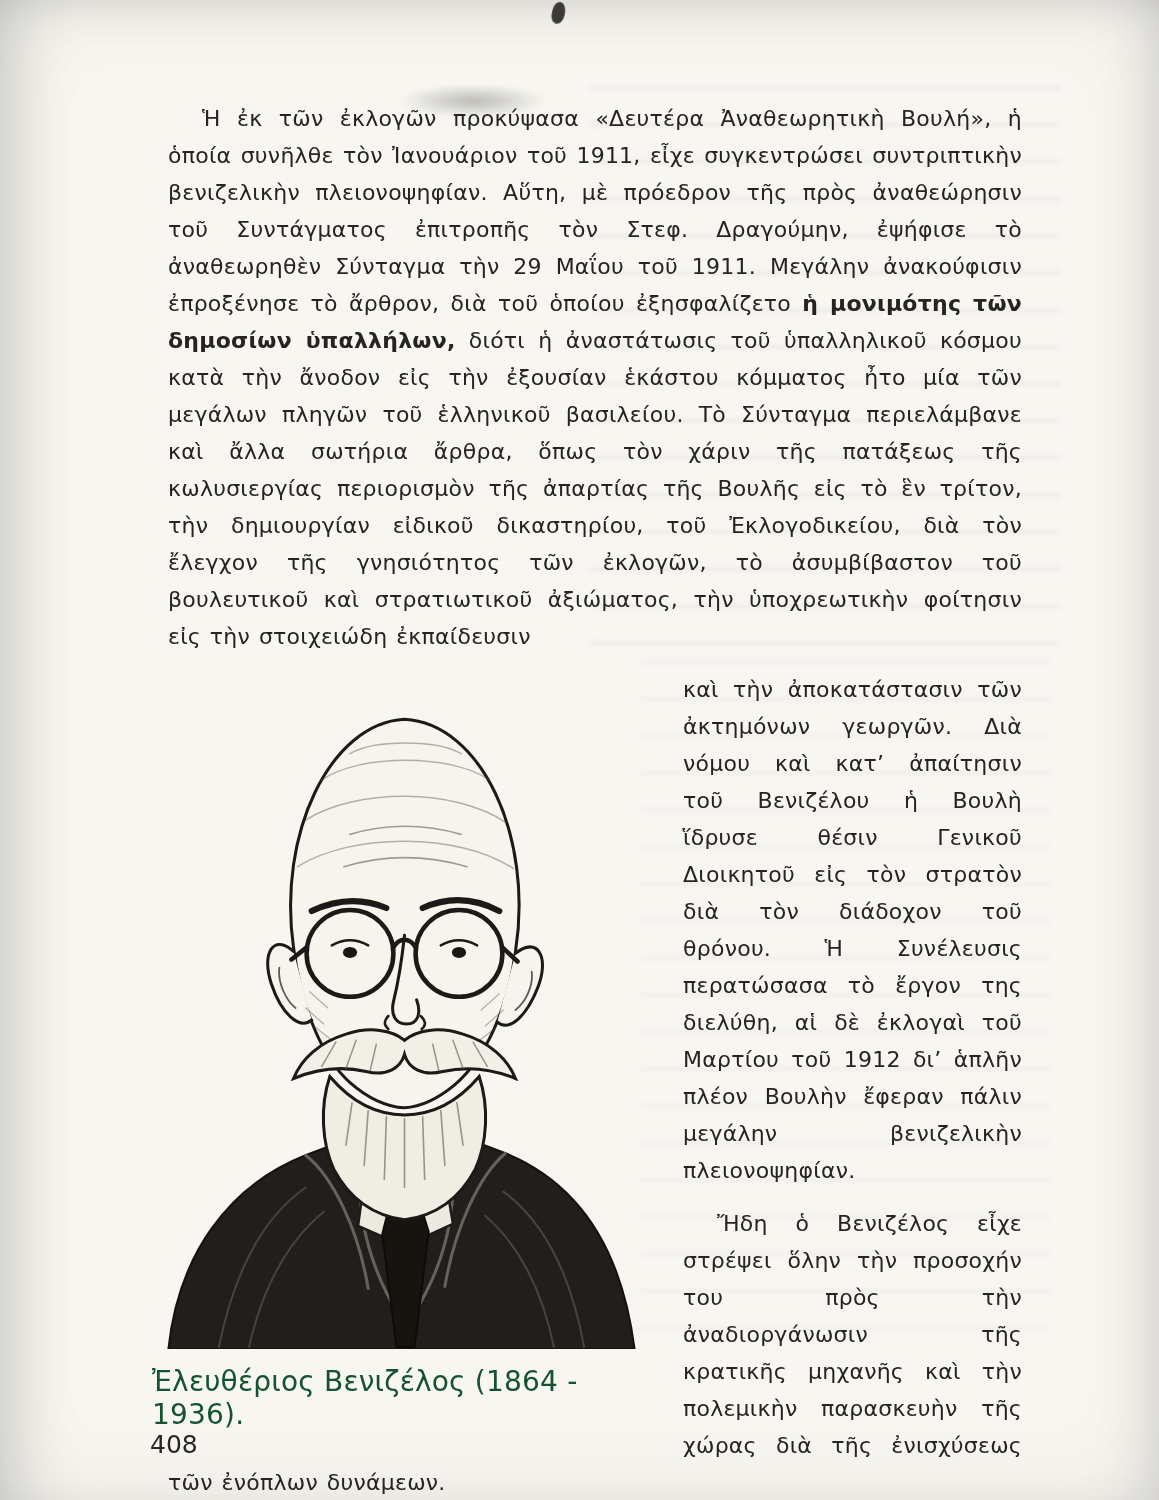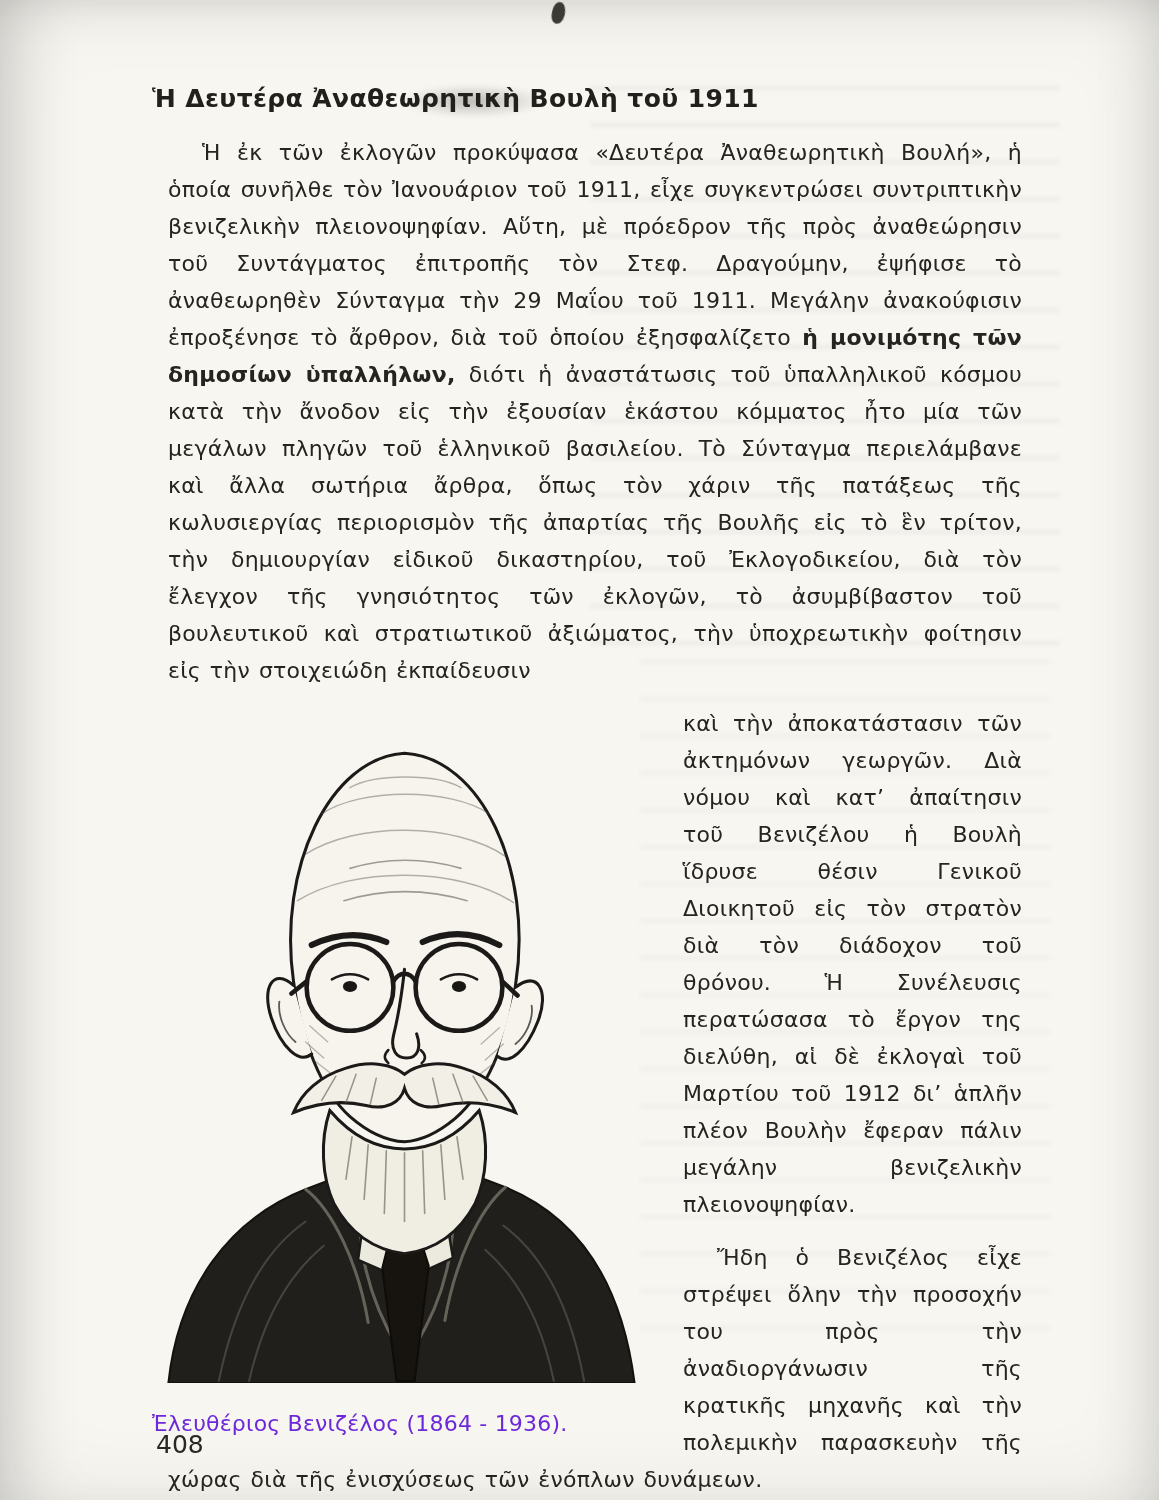--- a/index.html
+++ b/index.html
@@ -84,46 +84,45 @@
   .indent { text-indent: 34px; }
   .bold-phrase { font-weight: 700; }
   .wrap-section::after { content: ""; display: block; clear: both; }
   .portrait-figure {
     float: left;
     width: 505px;
     margin: 12px 26px 0 0;
   }
   .portrait-svg { display: block; }
   figcaption.caption {
-    font-size: 22px;
+    font-size: 28px;
     letter-spacing: 0.2px;
-    margin-top: 28px;
-    color: #6d28d9;
+    margin-top: 16px;
+    color: #14532d;
   }
   .page-number {
     position: absolute;
-    left: 156px;
+    left: 150px;
     top: 1430px;
     font-size: 25px;
     color: #2a2823;
   }
 </style>
 </head>
 <body>
 
 <div class="page">
 
   <div class="bleed bleed-a"></div>
   <div class="bleed bleed-b"></div>
   <div class="ink-mark"></div>
   <div class="title-smudge"></div>
 
   <main class="content">
 
-    <h1 class="title">Ἡ Δευτέρα Ἀναθεωρητικὴ Βουλὴ τοῦ 1911</h1>
 
     <p class="para indent"><span>Ἡ ἐκ τῶν ἐκλογῶν προκύψασα «Δευτέρα Ἀναθεωρητικὴ Βουλή», ἡ ὁποία συνῆλθε τὸν Ἰανουάριον τοῦ 1911, εἶχε συγκεντρώσει συντριπτικὴν βενιζελικὴν πλειονοψηφίαν. Αὕτη, μὲ πρόεδρον τῆς πρὸς ἀναθεώρησιν τοῦ Συντάγματος ἐπιτροπῆς τὸν Στεφ. Δραγούμην, ἐψήφισε τὸ ἀναθεωρηθὲν Σύνταγμα τὴν 29 Μαΐου τοῦ 1911. Μεγάλην ἀνακούφισιν ἐπροξένησε τὸ ἄρθρον, διὰ τοῦ ὁποίου ἐξησφαλίζετο </span><b class="bold-phrase">ἡ μονιμότης τῶν δημοσίων ὑπαλλήλων,</b><span> διότι ἡ ἀναστάτωσις τοῦ ὑπαλληλικοῦ κόσμου κατὰ τὴν ἄνοδον εἰς τὴν ἐξουσίαν ἑκάστου κόμματος ἦτο μία τῶν μεγάλων πληγῶν τοῦ ἑλληνικοῦ βασιλείου. Τὸ Σύνταγμα περιελάμβανε καὶ ἄλλα σωτήρια ἄρθρα, ὅπως τὸν χάριν τῆς πατάξεως τῆς κωλυσιεργίας περιορισμὸν τῆς ἀπαρτίας τῆς Βουλῆς εἰς τὸ ἓν τρίτον, τὴν δημιουργίαν εἰδικοῦ δικαστηρίου, τοῦ Ἐκλογοδικείου, διὰ τὸν ἔλεγχον τῆς γνησιότητος τῶν ἐκλογῶν, τὸ ἀσυμβίβαστον τοῦ βουλευτικοῦ καὶ στρατιωτικοῦ ἀξιώματος, τὴν ὑποχρεωτικὴν φοίτησιν εἰς τὴν στοιχειώδη ἐκπαίδευσιν</span></p>
 
     <div class="wrap-section">
 
       <figure class="portrait-figure">
         <svg class="portrait-svg" viewBox="0 0 500 660" width="505" height="666" role="img">
           <g fill="none" stroke="#1c1a18" stroke-width="3" stroke-linecap="round">
 
             <path d="M16,660 C26,566 76,498 152,468 L210,446 C224,463 237,471 250,473 C263,471 277,461 292,444 L350,466 C426,497 466,566 478,660 Z" fill="#211f1c" stroke="#14120f" stroke-width="2"></path>

